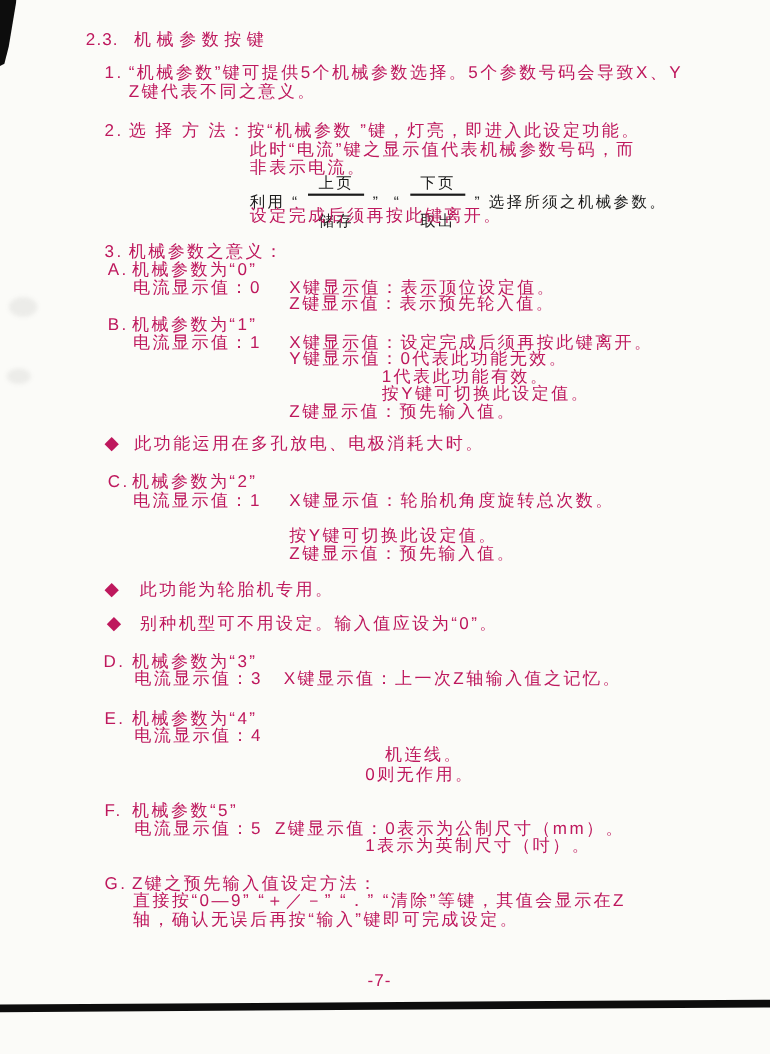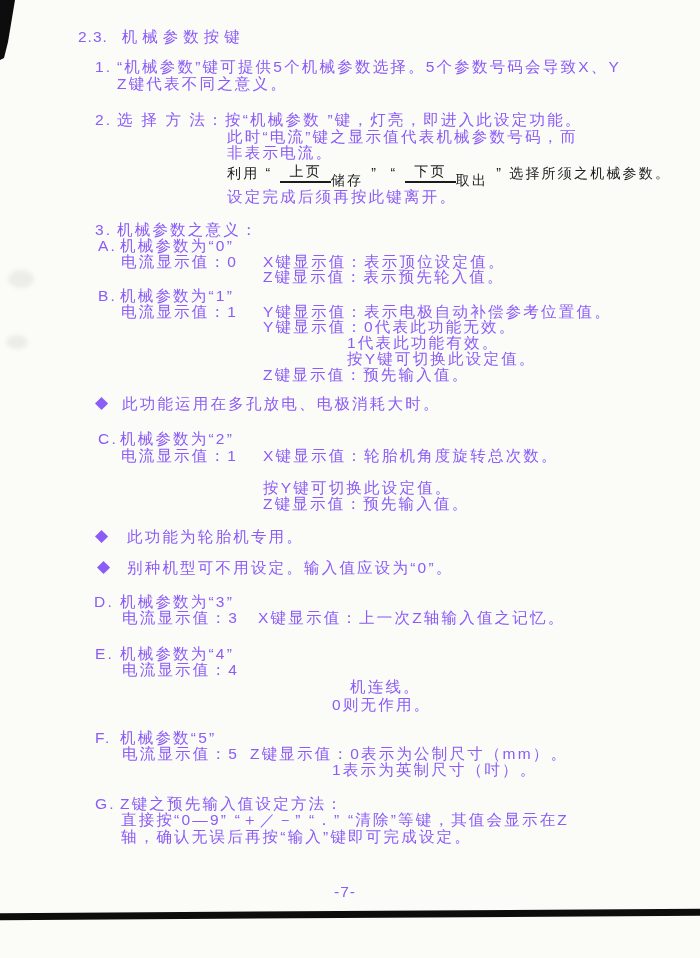--- a/index.html
+++ b/index.html
@@ -5,30 +5,30 @@
   html,body { margin:0; padding:0; background:#e8e8e6; }
   .page {
     position:relative; width:700px; height:958px; margin:0 auto;
     background:#fbfbf8; overflow:hidden;
     font-family:"Liberation Sans", sans-serif;
     color:#1b1b1b;
   }
   .ln {
     position:absolute; white-space:pre;
     font-size:15.5px; line-height:16px; letter-spacing:2.2px;
-    color:#8b5cf6;
+    color:#be185d;
   }
   .heading .h-num { letter-spacing:1px; }
   .heading .h-title { letter-spacing:5px; margin-left:14px; }
   .bullet { font-size:17px; letter-spacing:0; }
   .fracline {
     position:absolute; display:flex; align-items:center;
     font-size:14px; line-height:16px; letter-spacing:2.2px; white-space:pre;
   }
-  .frac { display:inline-flex; flex-direction:row; align-items:center; margin:0 2px; }
+  .frac { display:inline-flex; flex-direction:column; align-items:center; margin:0 2px; }
   .frac-top { border-bottom:2px solid #1b1b1b; padding:0 9px 2px; }
   .frac-bot { padding-top:14px; }
   .corner-mark {
     position:absolute; left:0; top:0; width:16px; height:60px; background:#0d0d0d;
     clip-path:polygon(0 0, 15px 0, 8px 42px, 4px 58px, 0 60px);
   }
   .bottom-line {
     position:absolute; left:-4px; top:911px; width:712px; height:6.5px;
     background:#0d0d0d; transform:rotate(-0.35deg); border-radius:2px;
   }
@@ -78,21 +78,21 @@
 
   <div class="ln" style="left:98px;top:238px">A.</div>
   <div class="ln" style="left:120px;top:238px">机械参数为“0”</div>
   <div class="ln" style="left:121px;top:254px">电流显示值：0</div>
   <div class="ln" style="left:263px;top:254px">X键显示值：表示顶位设定值。</div>
   <div class="ln" style="left:263px;top:269px">Z键显示值：表示预先轮入值。</div>
 
   <div class="ln" style="left:98px;top:288px">B.</div>
   <div class="ln" style="left:120px;top:288px">机械参数为“1”</div>
   <div class="ln" style="left:121px;top:304px">电流显示值：1</div>
-  <div class="ln" style="left:263px;top:304px">Y键显示值：表示电极自动补偿参考位置值。</div>
+  <div class="ln" style="left:263px;top:304px">X键显示值：设定完成后须再按此键离开。</div>
   <div class="ln" style="left:263px;top:319px">Y键显示值：0代表此功能无效。</div>
   <div class="ln" style="left:347px;top:335px">1代表此功能有效。</div>
   <div class="ln" style="left:347px;top:351px">按Y键可切换此设定值。</div>
   <div class="ln" style="left:263px;top:367px">Z键显示值：预先输入值。</div>
 
   <div class="ln bullet" style="left:95px;top:395px">◆</div>
   <div class="ln" style="left:122px;top:396px">此功能运用在多孔放电、电极消耗大时。</div>
 
   <div class="ln" style="left:98px;top:431px">C.</div>
   <div class="ln" style="left:120px;top:431px">机械参数为“2”</div>

